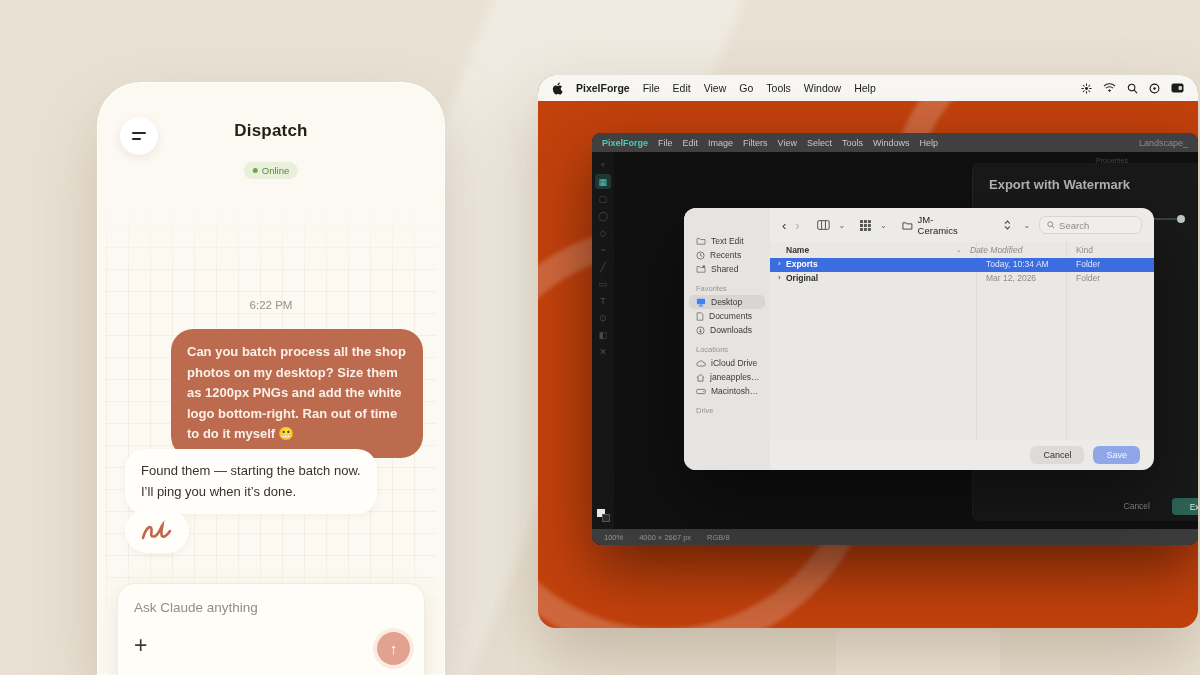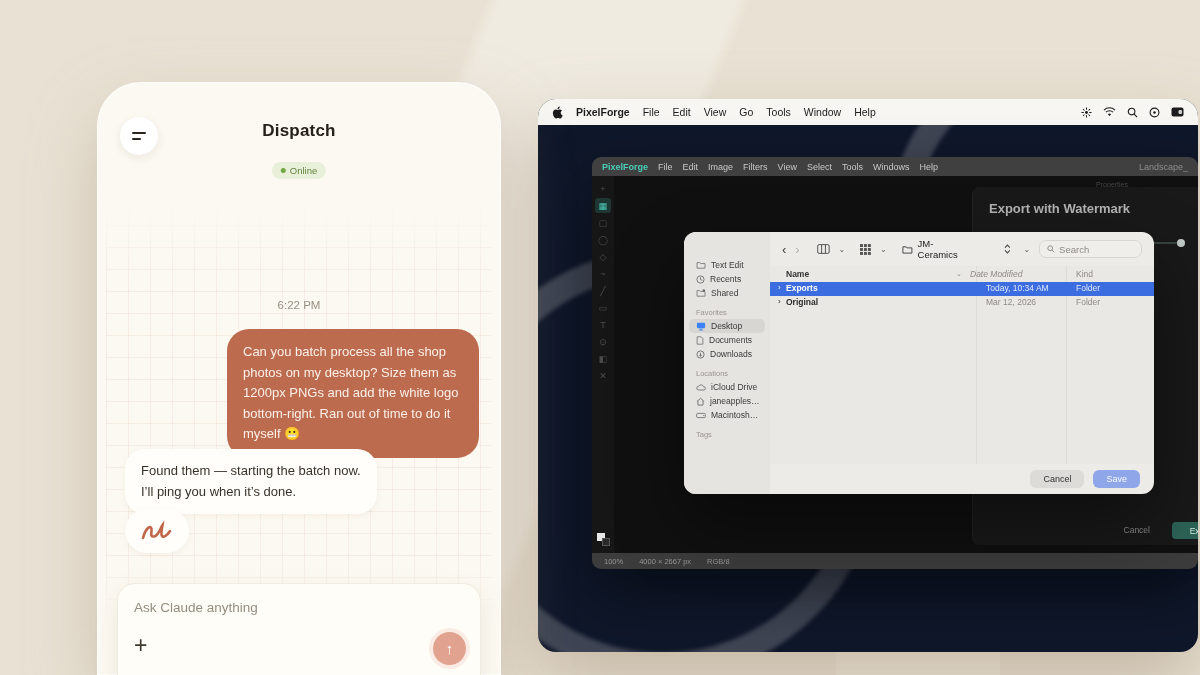--- a/index.html
+++ b/index.html
@@ -13,21 +13,21 @@
     position:absolute; inset:0; z-index:0;
     background:linear-gradient(112deg, rgba(255,255,255,0) 33%, rgba(255,255,255,.30) 34%, rgba(255,255,255,.30) 50%, rgba(255,255,255,0) 51%);
   }
   .bg-shape {
     position:absolute; left:836px; top:630px; width:164px; height:45px;
     background:#efe9dc; border-radius:8px 8px 0 0; z-index:0;
   }
 
   
   .phone {
-    position:absolute; left:97px; top:82px; width:404px; height:593px;
+    position:absolute; left:97px; top:82px; width:348px; height:593px;
     background:#fcf9f2; border:1px solid rgba(255,255,255,.9);
     border-radius:44px 44px 0 0; z-index:2;
     box-shadow:0 30px 70px rgba(160,140,115,.38);
   }
   .menu-btn {
     position:absolute; left:22px; top:34px; width:38px; height:38px; border-radius:50%;
     background:#fff; box-shadow:0 3px 8px rgba(120,100,80,.12);
     display:flex; flex-direction:column; justify-content:center; align-items:flex-start;
     padding-left:12px; gap:4px; cursor:pointer;
   }
@@ -47,21 +47,21 @@
     background:
       repeating-linear-gradient(to right, rgba(200,135,105,.10) 0 1px, transparent 1px 22px),
       repeating-linear-gradient(to bottom, rgba(200,135,105,.10) 0 1px, transparent 1px 22px);
     -webkit-mask-image:linear-gradient(transparent, #000 18%, #000 82%, transparent);
     mask-image:linear-gradient(transparent, #000 18%, #000 82%, transparent);
   }
   .timestamp { position:absolute; top:216px; left:0; right:0; text-align:center; font-size:11.5px; color:#979084; }
   .msg { white-space:pre-line; font-size:13px; line-height:1.58; }
   .msg-user {
     position:absolute; right:21px; top:246px; width:252px;
-    background:#bd6b4e; color:#fbf0e9; border-radius:22px; padding:13px 16px;
+    background:#bd6b4e; color:#fbf0e9; border-radius:22px; padding:13px 16px;font-weight:bold;
   }
   .msg-bot {
     position:absolute; left:27px; top:366px; max-width:262px;
     background:#fffefb; color:#39322a; border-radius:20px; padding:12px 16px;
     box-shadow:0 2px 6px rgba(150,130,100,.08);
   }
   .logo-bubble {
     position:absolute; left:27px; top:426px; width:64px; height:44px;
     background:#fffefb; border-radius:22px;
     display:flex; align-items:center; justify-content:center;
@@ -81,23 +81,22 @@
   .plus-btn { position:absolute; left:16px; top:50px; font-size:23px; font-weight:300; color:#3f382d; cursor:pointer; line-height:1; }
   .send-btn {
     position:absolute; right:14px; top:48px; width:33px; height:33px; border-radius:50%;
     background:#e1a28f; color:#fff; display:flex; align-items:center; justify-content:center;
     font-size:15px; cursor:pointer; box-shadow:0 0 0 4px rgba(225,162,143,.18);
   }
 
   
   .device {
     position:absolute; left:538px; top:75px; width:660px; height:553px;
-    border-radius:18px; overflow:hidden; background:#0f172a; z-index:1;
+    border-radius:18px; overflow:hidden; background:#c2410c; z-index:1;
     box-shadow:0 30px 70px rgba(150,130,105,.45);
-    margin-top:24px;
   }
   .swirl { position:absolute; border-radius:50%; border:26px solid rgba(255,255,255,.20); filter:blur(2px); }
   .swirl.a { width:430px; height:430px; left:-90px; top:150px; }
   .swirl.b { width:380px; height:380px; right:-70px; top:-60px; }
 
   .macbar {
     position:absolute; top:0; left:0; right:0; height:26px; background:#f7f6f3;
     display:flex; align-items:center; padding:0 14px; gap:13px;
     font-size:10.5px; color:#1c1c1e; z-index:3;
   }
@@ -402,21 +401,21 @@
           </svg>
         <span>janeapples…</span>
       </div>
       <div class="srow">
         <svg class="icn" width="10" height="7" viewBox="0 0 12 8">
             <rect x="0.8" y="1.5" width="10.4" height="5" rx="1.2" fill="none" stroke="#6e6e6e"></rect>
             <circle cx="9.3" cy="4" r="0.7" fill="#6e6e6e"></circle>
           </svg>
         <span>Macintosh…</span>
       </div>
-      <div class="shead">Tags</div>
+      <div class="shead">Drive</div>
     </div>
 
     <div class="ftoolbar">
       <span class="nav-ic back">‹</span>
       <span class="nav-ic fwd">›</span>
       <svg class="icn" width="13" height="10" viewBox="0 0 14 11" style="margin-left:8px">
           <rect x="0.7" y="0.7" width="12.6" height="9.6" rx="1.5" fill="none" stroke="#555" stroke-width="1.1"></rect>
           <line x1="5" y1="0.7" x2="5" y2="10.3" stroke="#555" stroke-width="1.1"></line>
           <line x1="9.2" y1="0.7" x2="9.2" y2="10.3" stroke="#555" stroke-width="1.1"></line>
         </svg>

